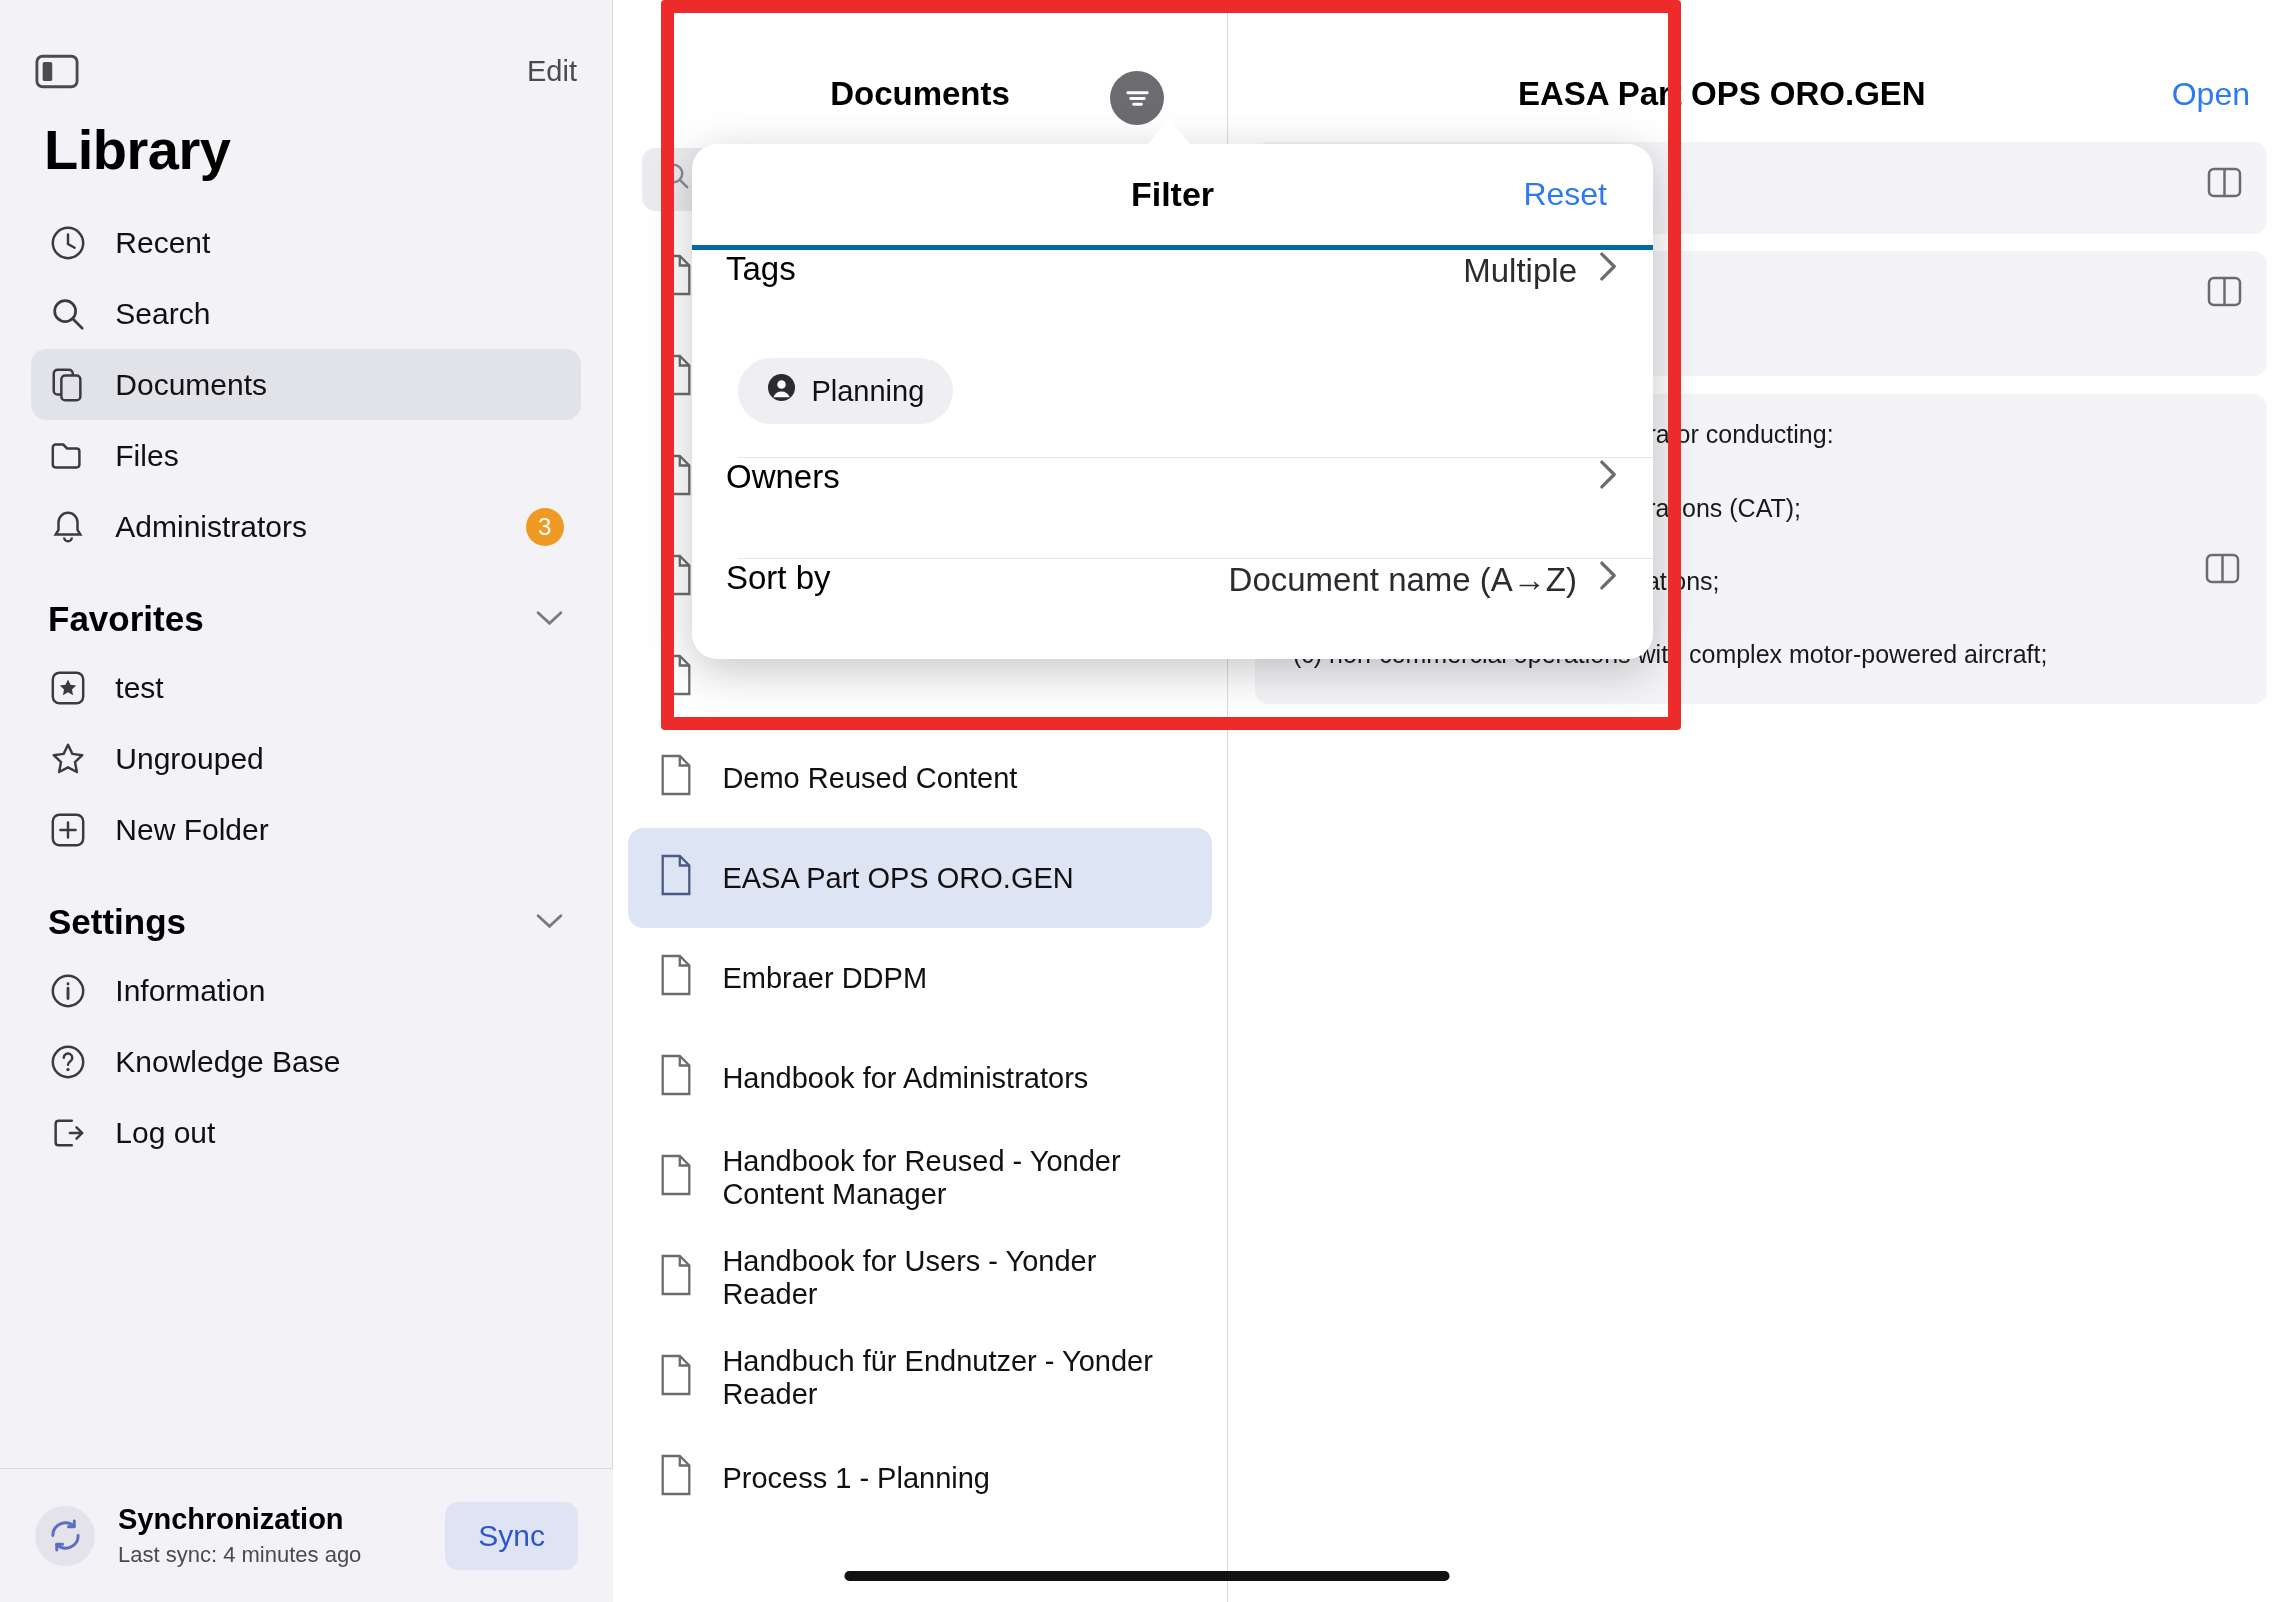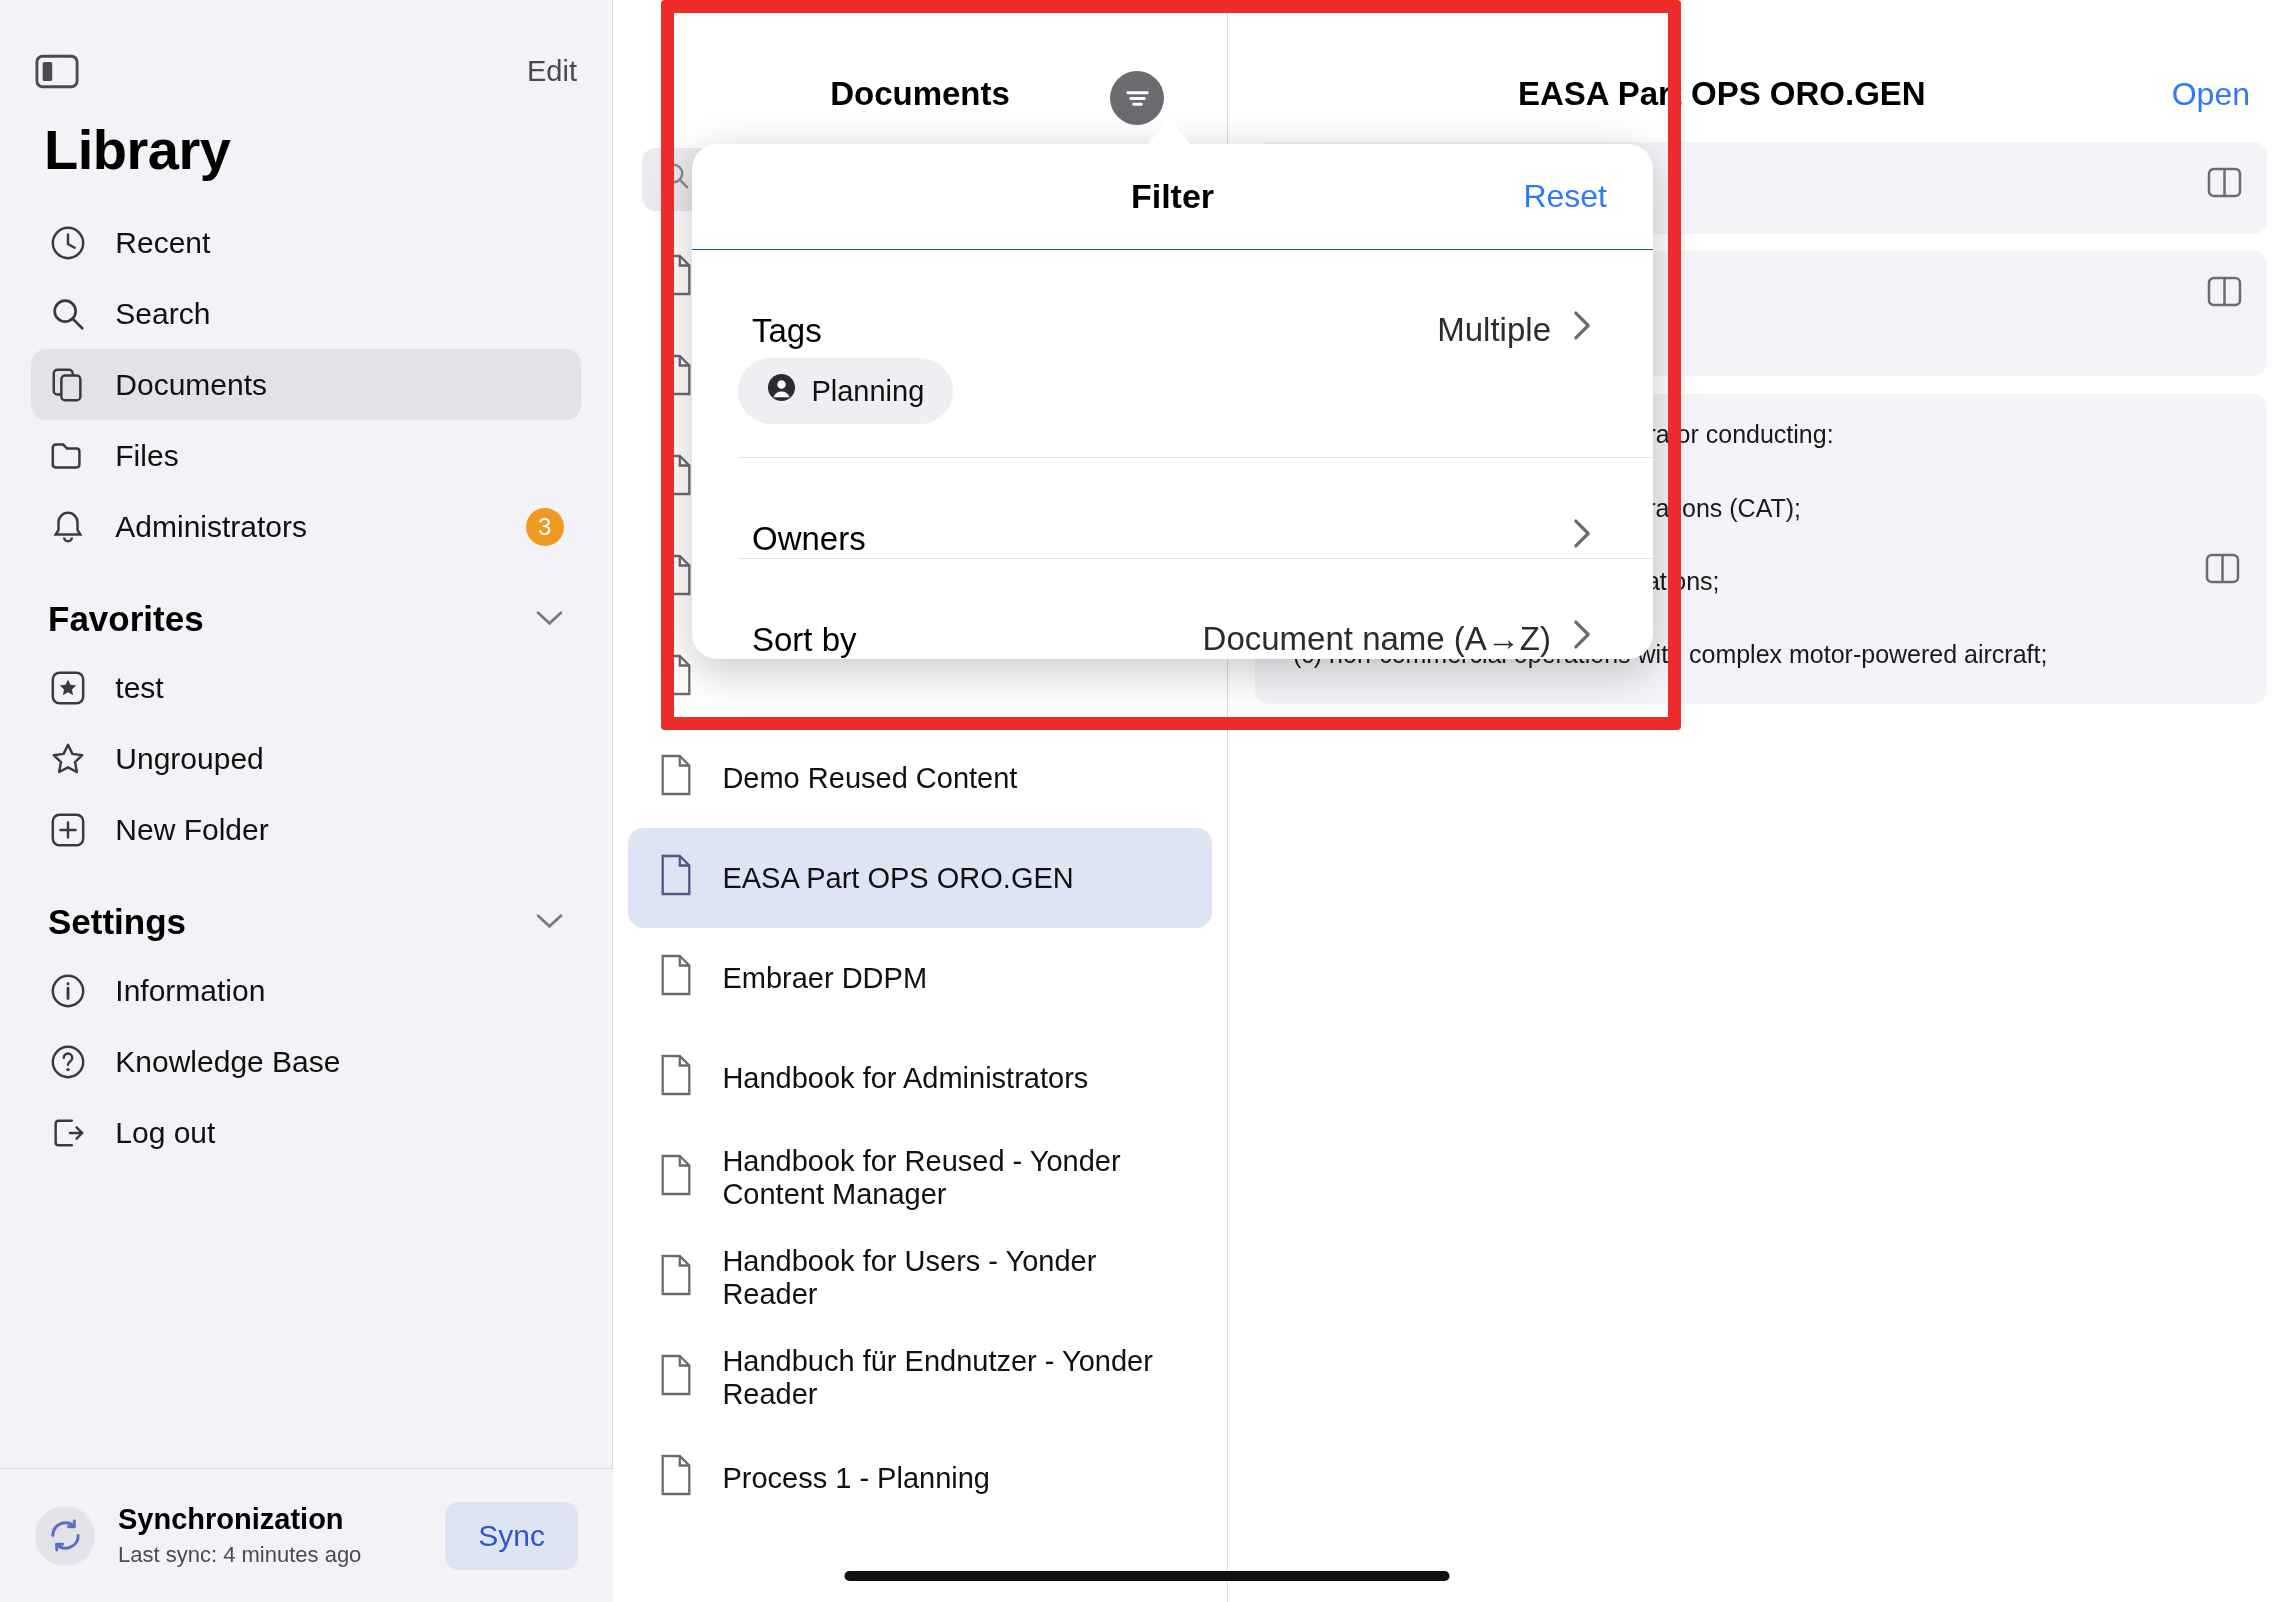--- a/index.html
+++ b/index.html
@@ -136,27 +136,27 @@
     background: #fff; border-radius: 25px; box-shadow: 0 11.5px 46px rgba(0,0,0,.22);
     overflow: hidden;
   }
   .pop-arrow {
     position: absolute; left: 1148px; top: 117px; width: 0; height: 0;
     border-left: 21px solid transparent; border-right: 21px solid transparent;
     border-bottom: 27px solid #fff; z-index: 3;
   }
   .pop-head {
     height: 106px; display: flex; align-items: center; justify-content: center;
-    position: relative; border-bottom: 1px solid #0369a1;
+    position: relative; border-bottom: 5px solid #0369a1;
   }
   .pop-title { font-size: 34px; font-weight: bold; color: #000; }
   .pop-reset { position: absolute; right: 46px; color: #2e7af5; font-size: 32px; text-align: center; }
   .pop-row {
-    height: 100px; display: flex; align-items: flex-end; justify-content: space-between;
-    padding: 0 60px; font-size: 33px; color: #000;
+    height: 100px; display: flex; align-items: flex-start; justify-content: space-between;
+    padding: 0 34px; font-size: 33px; color: #000;
   }
   .pop-row-value { display: flex; align-items: center; gap: 21px; color: #3a3a3f; }
   .pop-row-value .v { color: #2b2b30; }
   .chips { display: flex; gap: 27px; padding: 7.7px 46px 33px 46px; }
   .chip {
     display: flex; align-items: center; gap: 15.4px; background: #eeeef3;
     border-radius: 33px; padding: 15.4px 29px; font-size: 29px; color: #111;
   }
   .divider { height: 1px; background: #e3e3e8; margin: 0 0 0 46px; }
 

